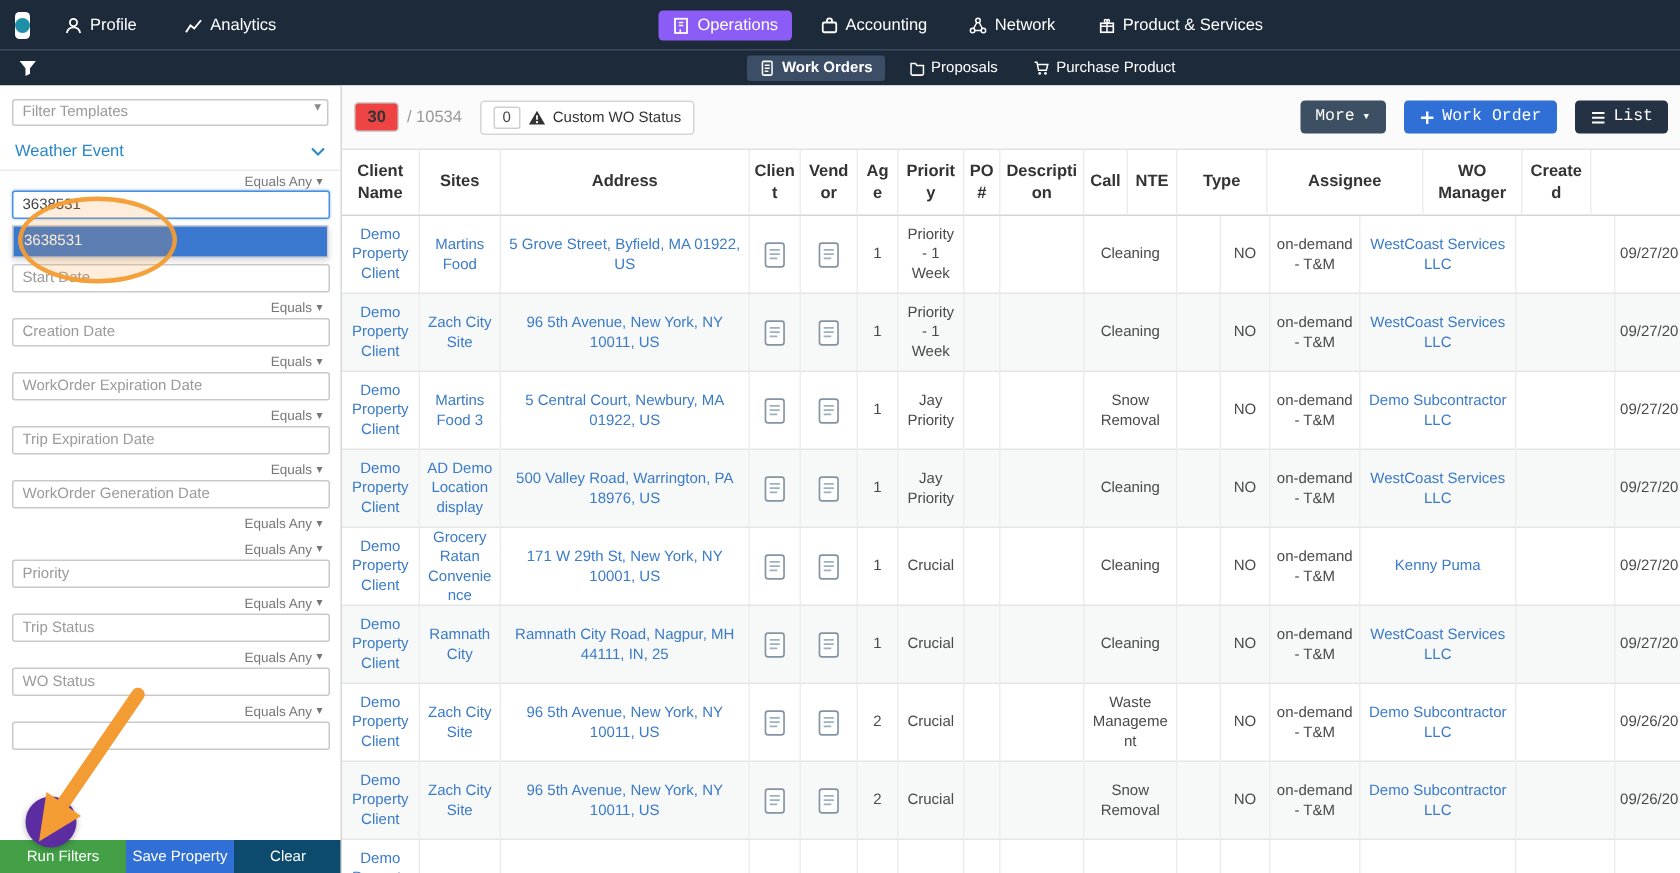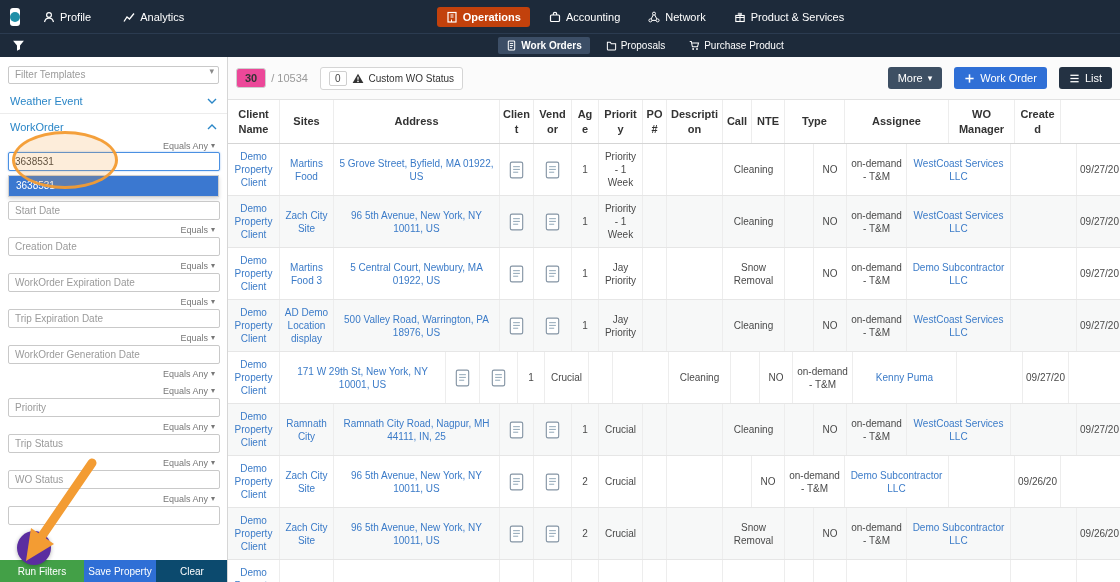--- a/index.html
+++ b/index.html
@@ -7,21 +7,21 @@
     font-family:"Liberation Sans",sans-serif;}
   .app{position:relative;width:1120px;height:582px;overflow:hidden;background:#fff}
 
   
   .topbar{height:33px;background:#1d2a3a;display:flex;align-items:center;color:#fff;font-size:11px}
   .topbar .zone-left{display:flex;align-items:center;gap:14px;padding-left:10px;width:170px;flex:none}
   .topbar .zone-center{flex:1;display:flex;align-items:center;justify-content:center;gap:10px}
   .logo{width:18px;height:18px;background:#fff;border-radius:3px;display:flex;align-items:center;justify-content:center}
   .logo i{display:block;width:10px;height:10px;border-radius:50%;background:#1f8fa8}
   .navitem{display:flex;align-items:center;gap:5px;padding:4px 9px;border-radius:3px;cursor:pointer;white-space:nowrap}
-  .navitem.active{background:#c2410c;font-weight:bold}
+  .navitem.active{background:#8b5cf6;font-weight:normal}
   .navitem svg{flex:none}
 
   .subbar{height:24px;background:#1d2a3a;border-top:1px solid #2b3b50;display:flex;align-items:center;color:#fff;font-size:10px}
   .subbar .zone-left{display:flex;align-items:center;padding-left:12px;width:170px;flex:none}
   .subbar .zone-center{flex:1;display:flex;align-items:center;justify-content:center;gap:8px}
   .subitem{display:flex;align-items:center;gap:4px;padding:3px 8px;border-radius:2px;cursor:pointer;white-space:nowrap}
   .subitem.active{background:#3c4e66;font-weight:bold}
 
   
   .bodywrap{display:flex;height:525px}
@@ -51,26 +51,26 @@
   .btn-clear{width:72px;background:#0c4a6e}
   .fab{position:absolute;left:17px;bottom:17px;width:34px;height:34px;border-radius:50%;background:#5b2da0;z-index:6;display:flex;align-items:center;justify-content:center;cursor:pointer;box-shadow:0 1px 4px rgba(0,0,0,.3)}
   .fab i{width:10px;height:10px;border:2px solid #fff;border-radius:50%;display:block}
   .hl-ellipse{position:absolute;left:12px;top:74px;width:106px;height:58px;border:3px solid rgba(243,156,51,.95);border-radius:50%;background:rgba(243,156,51,.18);z-index:7;pointer-events:none}
   .arrow-anno{position:absolute;left:14px;top:392px;z-index:8;pointer-events:none}
 
   
   .main{flex:1;overflow:hidden;background:#fff;position:relative}
   .toolbar{height:43px;background:#fbfbfb;border-bottom:1px solid #e2e2e2;display:flex;align-items:center;padding:0 8px;gap:12px}
   .countbox{display:flex;align-items:center;gap:5px;font-size:11px}
-  .countbox .cur{border:1px solid #cfcfcf;background:#ec4899;border-radius:3px;padding:3px 8px;color:#333;font-weight:bold}
+  .countbox .cur{border:1px solid #cfcfcf;background:#ef4444;border-radius:3px;padding:3px 8px;color:#333;font-weight:bold}
   .countbox .tot{color:#999}
   .statuschip{display:flex;align-items:center;gap:5px;border:1px solid #d5d5d5;background:#fff;border-radius:3px;padding:3px 8px;font-size:10px;color:#333;cursor:pointer}
   .statuschip .badge{border:1px solid #cfcfcf;border-radius:2px;padding:1px 5px;font-size:10px;color:#444;background:#fff}
   .toolbar .spacer{flex:1}
-  .tbtn{display:flex;align-items:center;gap:5px;border:none;border-radius:3px;color:#fff;font-size:11px;font-family:Liberation Sans, sans-serif;padding:5px 10px;cursor:pointer;white-space:nowrap}
+  .tbtn{display:flex;align-items:center;gap:5px;border:none;border-radius:3px;color:#fff;font-size:11px;font-family:Liberation Mono, monospace;padding:5px 10px;cursor:pointer;white-space:nowrap}
   .tbtn.more{background:#3d4f63}
   .tbtn.blue{background:#2f6fd6}
   .tbtn.dark{background:#243243}
   .tbtn .caret{font-size:9px}
 
   
   .tbl{width:940px}
   .tr,.thr{display:flex;background:#fff}
   .thr{height:44px;border-bottom:1px solid #d5d5d5}
   .tr{height:52px;border-bottom:1px solid #e6e6e6}
@@ -182,26 +182,20 @@
         <span class="caret">▾</span>
       </div>
 
       <div class="secrow bline">
         <span>Weather Event</span>
         <svg width="10" height="6" viewBox="0 0 10 6">
             <polyline points="1,1 5,5 9,1" fill="none" stroke="#2a86c7" stroke-width="1.4"></polyline>
           </svg>
       </div>
 
-      <div class="secrow">
-        <span>WorkOrder</span>
-        <svg width="10" height="6" viewBox="0 0 10 6">
-            <polyline points="1,5 5,1 9,5" fill="none" stroke="#2a86c7" stroke-width="1.4"></polyline>
-          </svg>
-      </div>
 
       <div class="oplabel">
         <span>Equals Any</span>
         <span class="opcaret">▾</span>
       </div>
 
       <input class="sinput focus" value="3638531" style="">
 
       <div class="ddpanel">
         <div class="ddoption">3638531</div>
@@ -504,20 +498,23 @@
               <div class="td" style="width: 104px;">
                 <span class="link">WestCoast Services LLC</span>
               </div>
               <div class="td" style="width: 66px;"></div>
               <div class="td" style="width: 46px;">09/27/20</div>
             </div>
             <div class="tr">
               <div class="td" style="width: 52px;">
                 <span class="link">Demo Property Client</span>
               </div>
+              <div class="td" style="width: 54px;">
+                <span class="link">Grocery Ratan Convenience</span>
+              </div>
               <div class="td" style="width: 166px;">
                 <span class="link">171 W 29th St, New York, NY 10001, US</span>
               </div>
               <div class="td" style="width: 34px;">
                 <svg width="15" height="18" viewBox="0 0 13 16">
                   <rect x="1" y="1" width="11" height="14" rx="1.5" fill="#fff" stroke="#8494a4"></rect>
                   <line x1="3.5" y1="5" x2="9.5" y2="5" stroke="#9db0bf"></line>
                   <line x1="3.5" y1="7.5" x2="9.5" y2="7.5" stroke="#9db0bf"></line>
                   <line x1="3.5" y1="10" x2="8" y2="10" stroke="#9db0bf"></line>
                 </svg>
@@ -607,20 +604,21 @@
                   <rect x="1" y="1" width="11" height="14" rx="1.5" fill="#fff" stroke="#8494a4"></rect>
                   <line x1="3.5" y1="5" x2="9.5" y2="5" stroke="#9db0bf"></line>
                   <line x1="3.5" y1="7.5" x2="9.5" y2="7.5" stroke="#9db0bf"></line>
                   <line x1="3.5" y1="10" x2="8" y2="10" stroke="#9db0bf"></line>
                 </svg>
               </div>
               <div class="td" style="width: 27px;">2</div>
               <div class="td" style="width: 44px;">Crucial</div>
               <div class="td" style="width: 24px;"></div>
               <div class="td" style="width: 56px;"></div>
+              <div class="td" style="width: 62px;">Waste Management</div>
               <div class="td" style="width: 29px;"></div>
               <div class="td" style="width: 33px;">NO</div>
               <div class="td" style="width: 60px;">on-demand - T&amp;M</div>
               <div class="td" style="width: 104px;">
                 <span class="link">Demo Subcontractor LLC</span>
               </div>
               <div class="td" style="width: 66px;"></div>
               <div class="td" style="width: 46px;">09/26/20</div>
             </div>
             <div class="tr alt">

